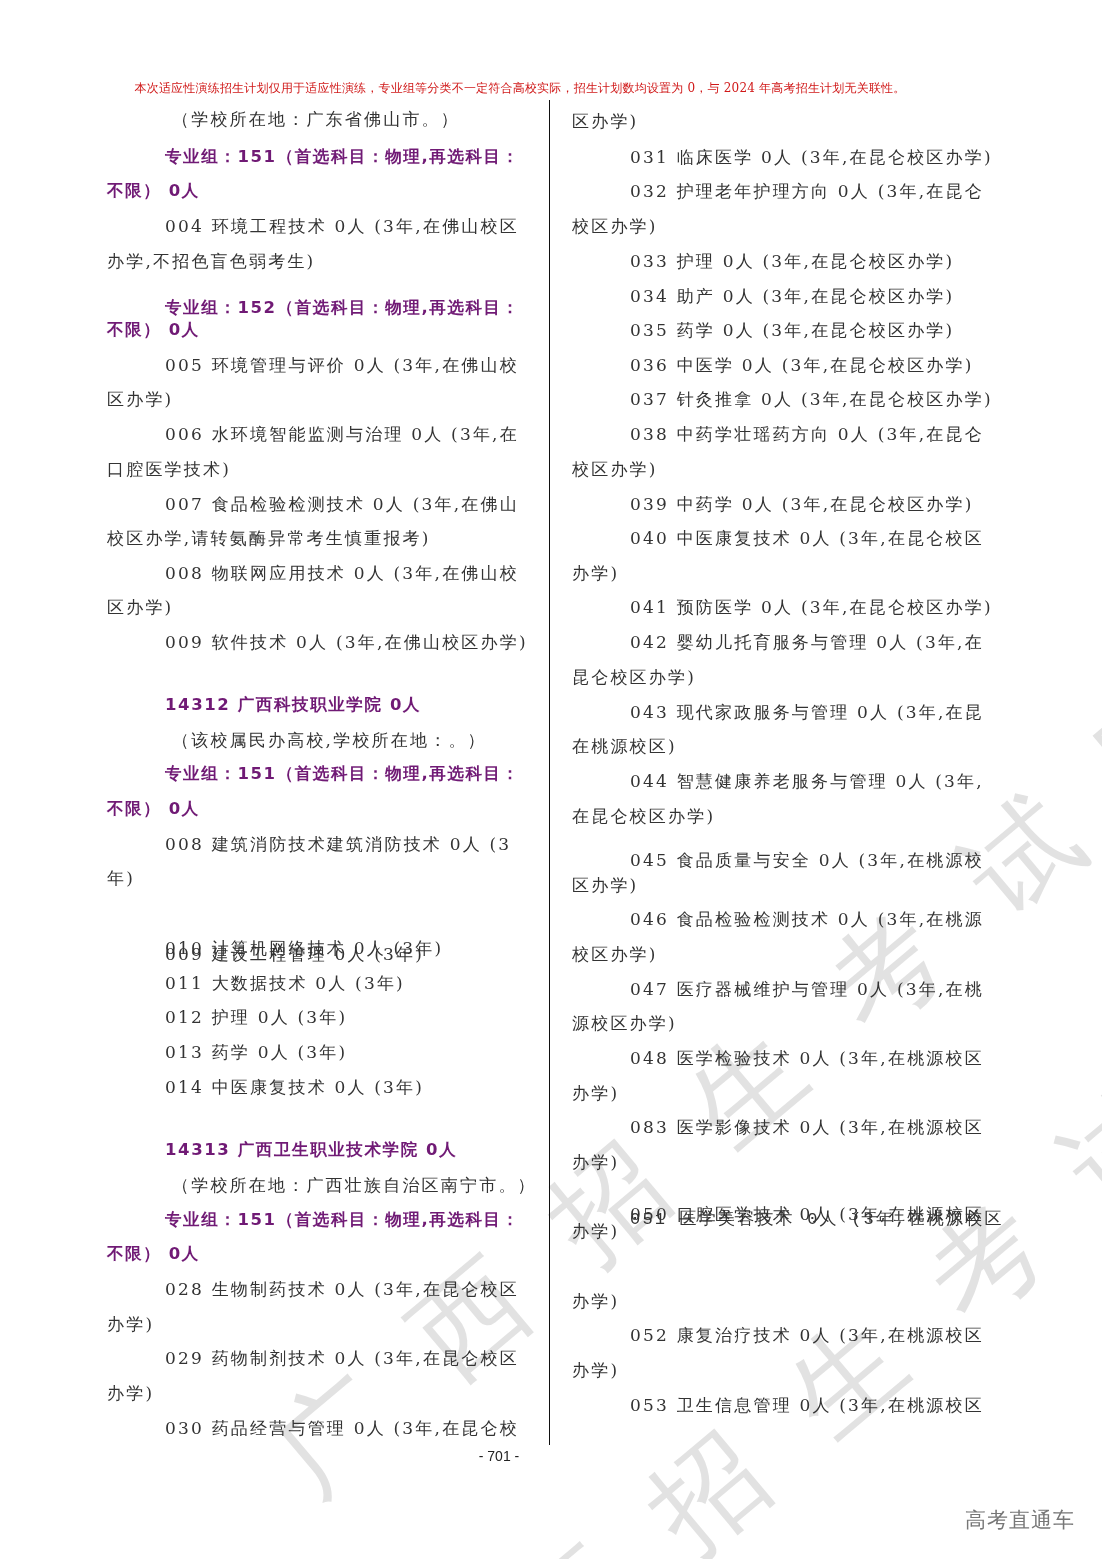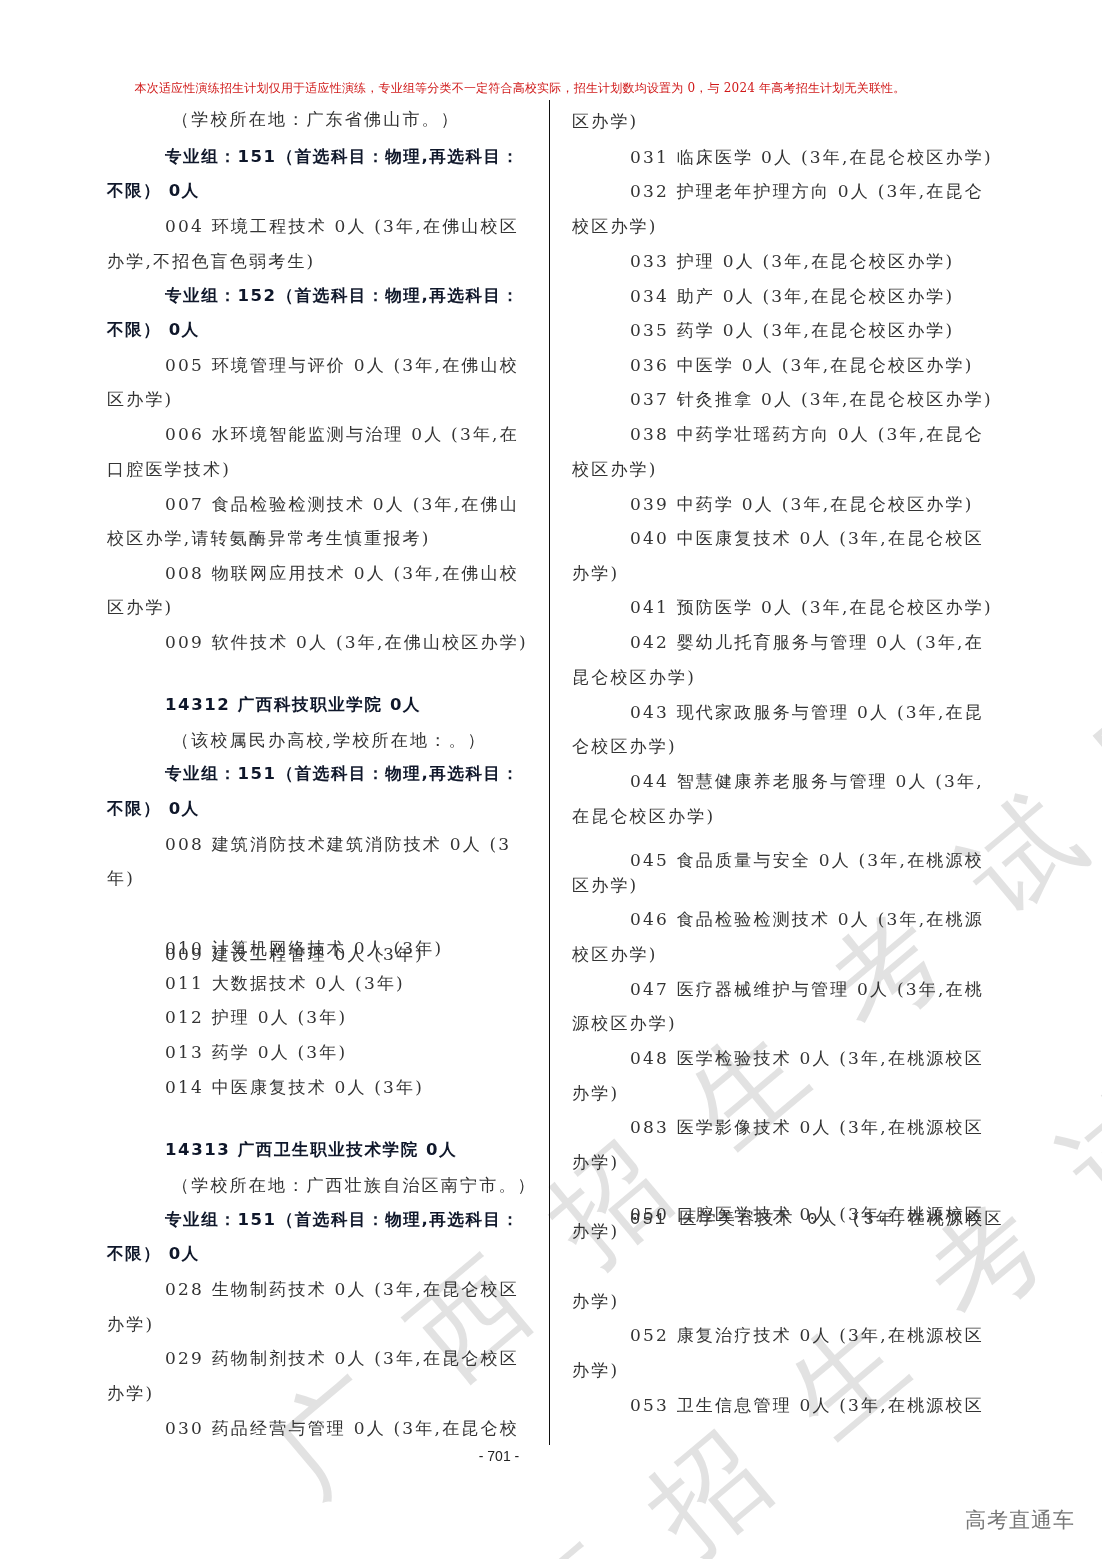--- a/index.html
+++ b/index.html
@@ -8,21 +8,21 @@
   .notice { position: absolute; left: 0; top: 80px; width: 1040px; text-align: center;
             font-size: 12px; color: #d01818; letter-spacing: 0.2px; }
   .divider { position: absolute; left: 549px; top: 100px; width: 1px; height: 1345px; background: #111; }
   .col { position: absolute; top: 0; }
   .col-left { left: 107px; width: 425px; }
   .col-right { left: 572px; width: 425px; }
   .ln { position: absolute; left: 0; white-space: nowrap; font-size: 17px; line-height: 24px;
         letter-spacing: 2.2px; color: #333; }
   .ln.ind { left: 58px; }
   .ln.sub { left: 65px; }
-  .ln.b { font-weight: bold; color: #0f172a; letter-spacing: 1.6px; font-family: "DejaVu Sans", "Liberation Sans", sans-serif; font-size: 16.5px; }
+  .ln.b { font-weight: bold; color: #701a75; letter-spacing: 1.6px; font-family: "DejaVu Sans", "Liberation Sans", sans-serif; font-size: 16.5px; }
   .page-num { position: absolute; left: 0; width: 998px; top: 1448px; text-align: center;
               font-family: "Liberation Sans", sans-serif; font-size: 14px; color: #222; }
   .brand { position: absolute; left: 965px; top: 1506px; font-family: "DejaVu Sans", sans-serif;
            font-size: 21px; color: #777; letter-spacing: 1px; }
   .wm { position: absolute; font-size: 110px; color: rgba(150,150,150,0.28); font-family: "DejaVu Sans", sans-serif;
         transform: rotate(-40deg); pointer-events: none; white-space: nowrap; letter-spacing: 70px; }
 </style>
 </head>
 <body>
 
@@ -34,21 +34,21 @@
 </div>
 
 <div class="divider"></div>
 
 <div class="col col-left" id="left-col">
     <div class="ln sub" style="top: 107px;">（学校所在地：广东省佛山市。）</div>
     <div class="ln ind b" style="top: 145px;">专业组：151（首选科目：物理,再选科目：</div>
     <div class="ln b" style="top: 179px;">不限） 0人</div>
     <div class="ln ind" style="top: 214px;">004 环境工程技术 0人 (3年,在佛山校区</div>
     <div class="ln " style="top: 249px;">办学,不招色盲色弱考生)</div>
-    <div class="ln ind b" style="top: 284px;">专业组：152（首选科目：物理,再选科目：</div>
+    <div class="ln ind b" style="top: 296px;">专业组：152（首选科目：物理,再选科目：</div>
     <div class="ln b" style="top: 318px;">不限） 0人</div>
     <div class="ln ind" style="top: 353px;">005 环境管理与评价 0人 (3年,在佛山校</div>
     <div class="ln " style="top: 387px;">区办学)</div>
     <div class="ln ind" style="top: 422px;">006 水环境智能监测与治理 0人 (3年,在</div>
     <div class="ln " style="top: 457px;">口腔医学技术)</div>
     <div class="ln ind" style="top: 492px;">007 食品检验检测技术 0人 (3年,在佛山</div>
     <div class="ln " style="top: 526px;">校区办学,请转氨酶异常考生慎重报考)</div>
     <div class="ln ind" style="top: 561px;">008 物联网应用技术 0人 (3年,在佛山校</div>
     <div class="ln " style="top: 595px;">区办学)</div>
     <div class="ln ind" style="top: 630px;">009 软件技术 0人 (3年,在佛山校区办学)</div>
@@ -86,21 +86,21 @@
     <div class="ln ind" style="top: 387px;">037 针灸推拿 0人 (3年,在昆仑校区办学)</div>
     <div class="ln ind" style="top: 422px;">038 中药学壮瑶药方向 0人 (3年,在昆仑</div>
     <div class="ln " style="top: 457px;">校区办学)</div>
     <div class="ln ind" style="top: 492px;">039 中药学 0人 (3年,在昆仑校区办学)</div>
     <div class="ln ind" style="top: 526px;">040 中医康复技术 0人 (3年,在昆仑校区</div>
     <div class="ln " style="top: 561px;">办学)</div>
     <div class="ln ind" style="top: 595px;">041 预防医学 0人 (3年,在昆仑校区办学)</div>
     <div class="ln ind" style="top: 630px;">042 婴幼儿托育服务与管理 0人 (3年,在</div>
     <div class="ln " style="top: 665px;">昆仑校区办学)</div>
     <div class="ln ind" style="top: 700px;">043 现代家政服务与管理 0人 (3年,在昆</div>
-    <div class="ln " style="top: 734px;">仑校区办学)</div>
+    <div class="ln " style="top: 734px;">在桃源校区)</div>
     <div class="ln ind" style="top: 769px;">044 智慧健康养老服务与管理 0人 (3年,</div>
     <div class="ln " style="top: 804px;">在昆仑校区办学)</div>
     <div class="ln ind" style="top: 838px; margin-top: 10px;">045 食品质量与安全 0人 (3年,在桃源校</div>
     <div class="ln " style="top: 873px;">区办学)</div>
     <div class="ln ind" style="top: 907px;">046 食品检验检测技术 0人 (3年,在桃源</div>
     <div class="ln " style="top: 942px;">校区办学)</div>
     <div class="ln ind" style="top: 977px;">047 医疗器械维护与管理 0人 (3年,在桃</div>
     <div class="ln " style="top: 1011px;">源校区办学)</div>
     <div class="ln ind" style="top: 1046px;">048 医学检验技术 0人 (3年,在桃源校区</div>
     <div class="ln " style="top: 1081px;">办学)</div>

